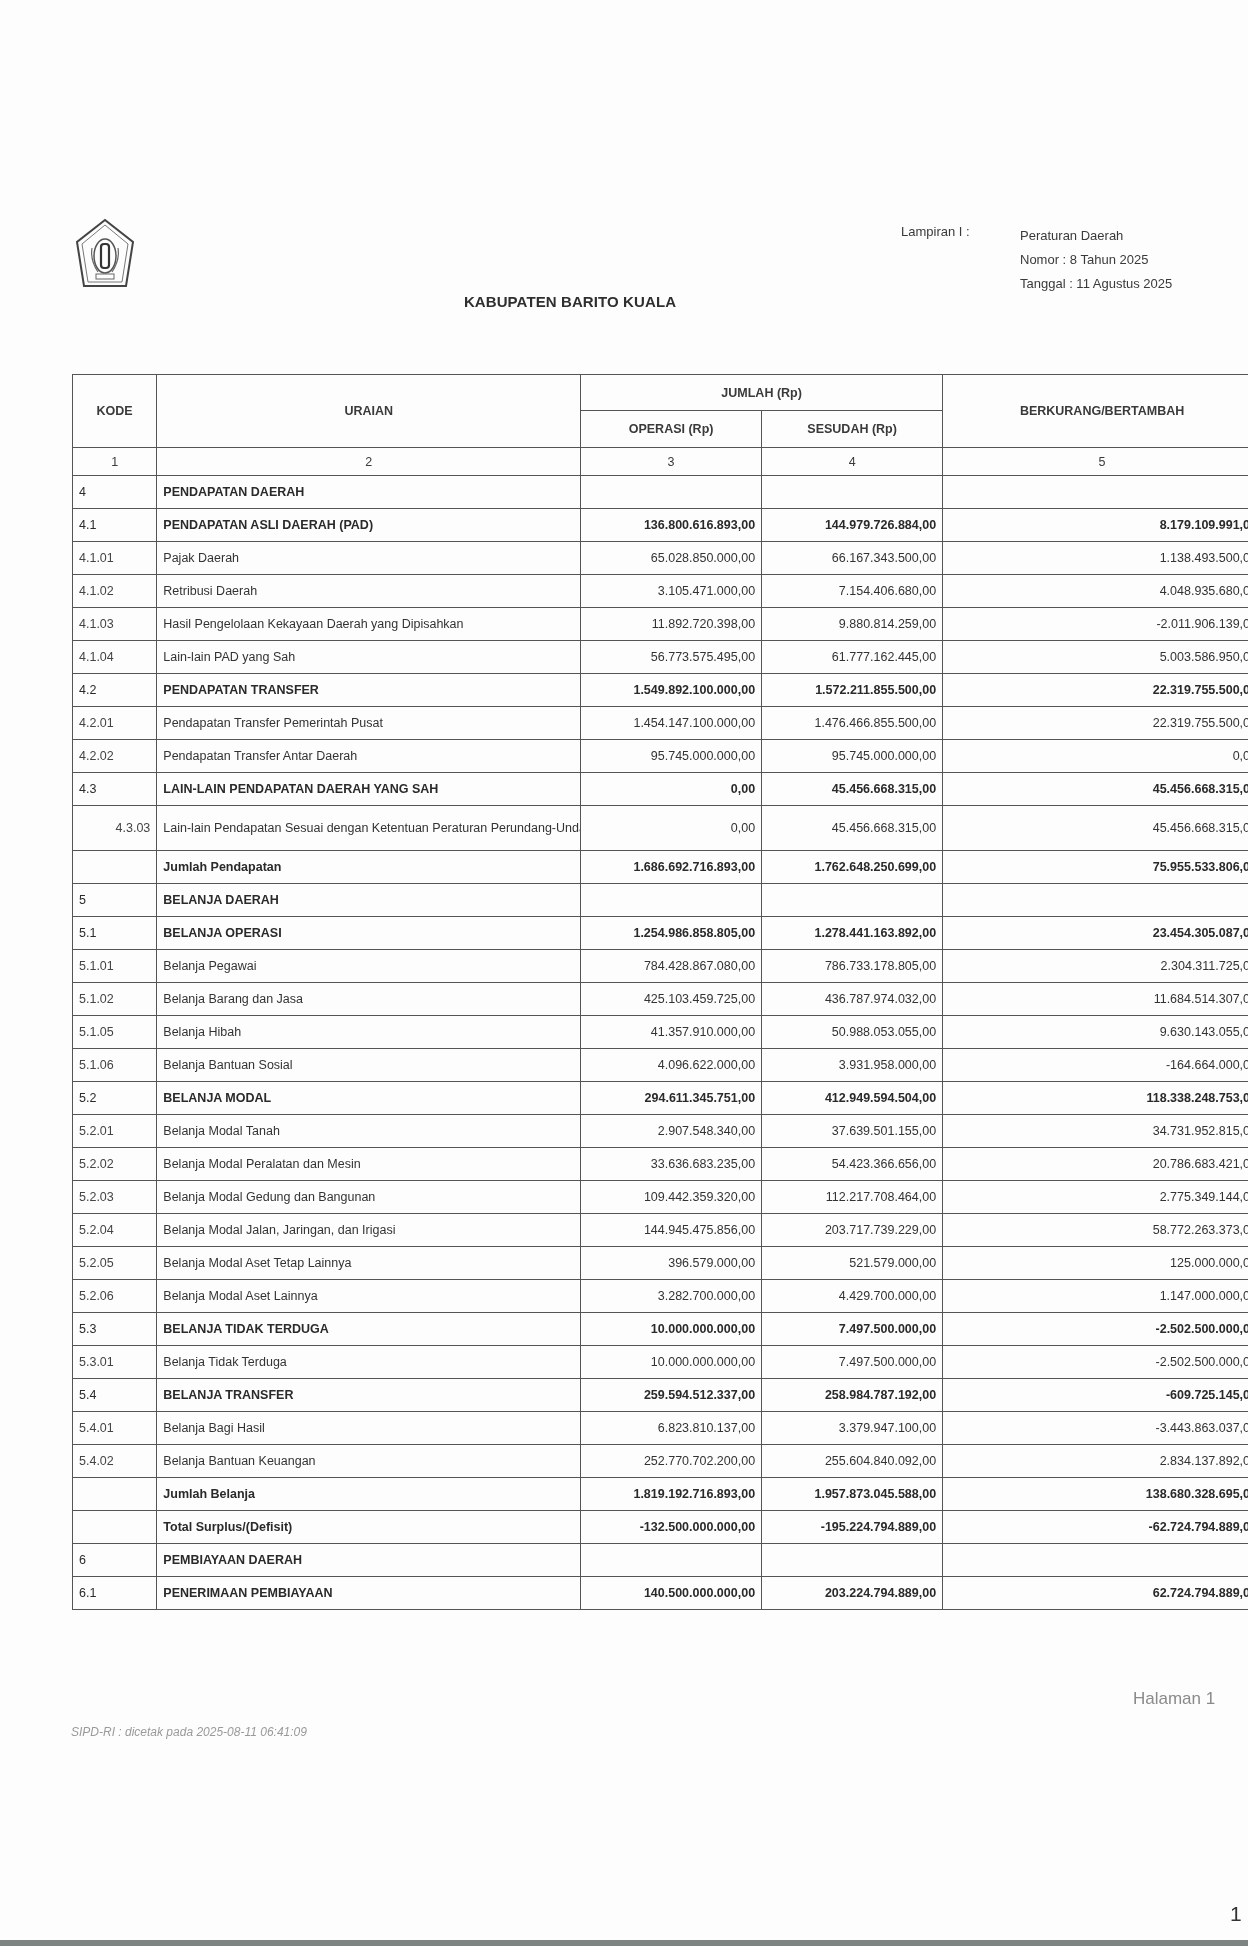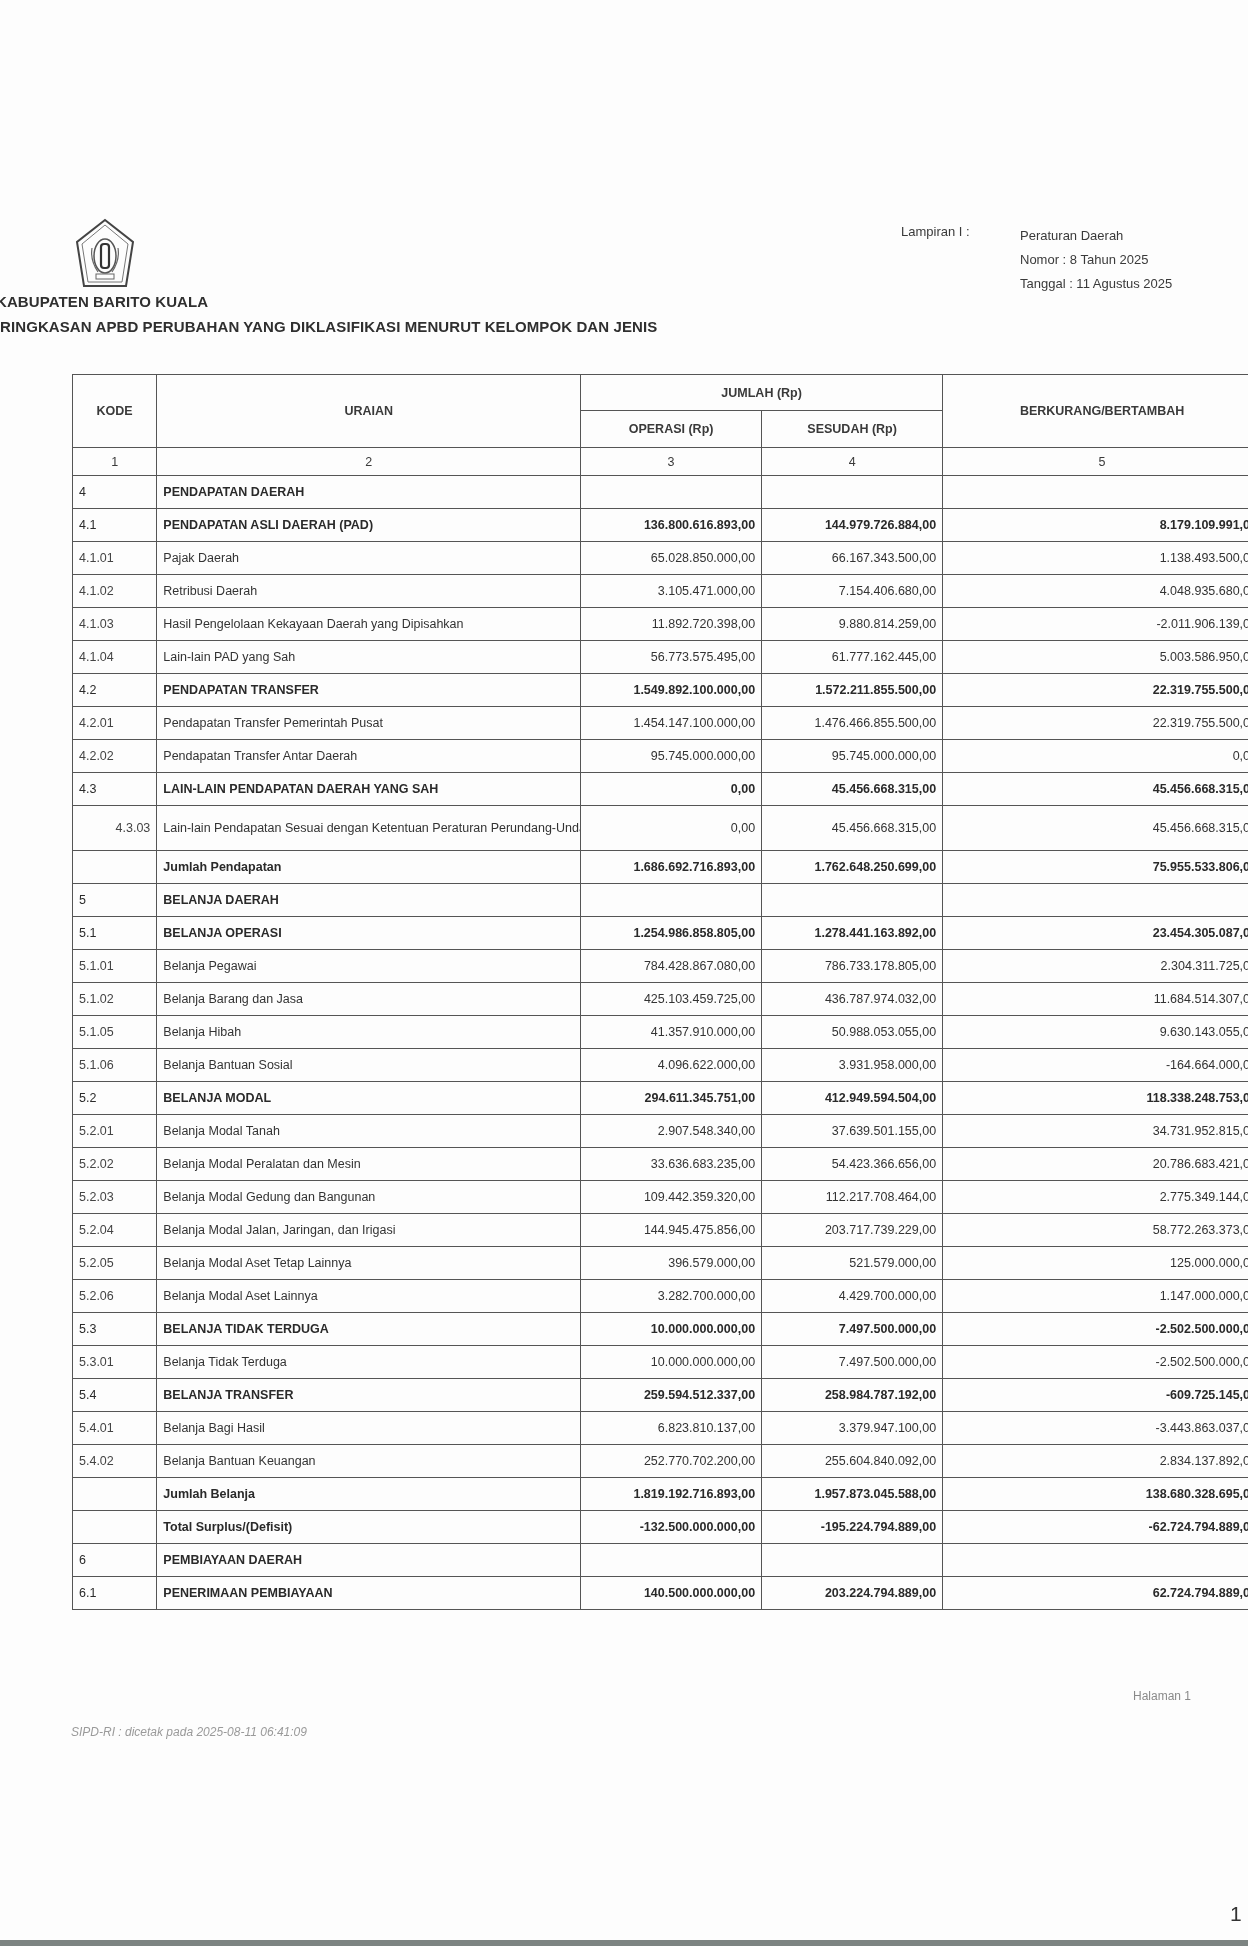--- a/index.html
+++ b/index.html
@@ -4,41 +4,41 @@
 <style>
   html, body { margin:0; padding:0; }
   body {
     width:1248px; height:1946px; background:#fdfdfd; position:relative; overflow:hidden;
     font-family:"Liberation Sans", sans-serif; color:#2b2b2b;
   }
   .logo { position:absolute; left:74px; top:218px; width:62px; height:72px; }
   .lampiran { position:absolute; left:901px; top:224px; font-size:13px; color:#3a3a3a;text-align:center; }
   .lampiran-vals { position:absolute; left:996px; top:224px; font-size:13px; color:#3a3a3a; line-height:24px; }
   .lampiran-vals div { height:24px;margin-left:24px; }
-  .titles { position:absolute; left:0; width:1128px; top:290px; text-align:left; }
+  .titles { position:absolute; left:8px; width:1128px; top:290px; text-align:center; }
   .titles div { font-weight:bold; font-size:15px; color:#2f2f2f; height:24.5px; line-height:24px; letter-spacing:0.1px; }
   .titles .t1 { margin-left:-4px; }
   table.apbd {
     position:absolute; left:72px; top:374px; border-collapse:collapse; table-layout:fixed;
     width:1190px; font-size:12.5px; color:#333;
   }
   table.apbd td, table.apbd th { border:1.6px solid #555; padding:0 6px; overflow:hidden; white-space:nowrap; }
   table.apbd th { font-weight:bold; font-size:12.5px; color:#3a3a3a; text-align:center; }
   .c1 { width:82px; } .c2 { width:412px; } .c3 { width:176px; } .c4 { width:176px; } .c5 { width:310px; }
   tr.h1 th { height:35px; } tr.h2 th { height:36px; } tr.h3 th { height:27px; font-weight:normal; }
   tr.row td { height:32px; }
   tr.row.tall td { height:44px;text-align:right; }
   td.kode { font-size:12.5px; color:#444; }
   td.num { text-align:right; padding-right:6px; }
   td.num.last { padding-right:4px; }
   tr.bold td { font-weight:bold; color:#2a2a2a; }
   tr.bold td.kode { font-weight:normal; }
   .uraian-wrap { white-space:normal; line-height:16px; }
   .footer-left { position:absolute; left:71px; top:1688px; font-size:12px; font-style:italic; color:#9a9a9a;margin-top:37px; }
-  .footer-right { position:absolute; left:1133px; top:1689px; font-size:12px; color:#8a8a8a; }
+  .footer-right { position:absolute; left:1133px; top:1689px; font-size:17px; color:#8a8a8a; }
   .page-num { position:absolute; left:1230px; top:1902px; font-size:21px; color:#333; }
   .bottom-bar { position:absolute; left:0; top:1940px; width:1248px; height:6px; background:#7d8482; }
 </style>
 </head>
 <body>
 
 <div class="logo">
   <svg width="62" height="72" viewBox="0 0 62 72">
     <polygon points="31,2 59,24 52,68 10,68 3,24" fill="none" stroke="#444" stroke-width="2"></polygon>
     <polygon points="31,7 54,26 48,64 14,64 8,26" fill="none" stroke="#777" stroke-width="1"></polygon>
@@ -52,21 +52,20 @@
 
 <div class="lampiran">Lampiran I :</div>
 <div class="lampiran-vals">
   <div>Peraturan Daerah</div>
   <div>Nomor : 8 Tahun 2025</div>
   <div>Tanggal : 11 Agustus 2025</div>
 </div>
 
 <div class="titles">
   <div class="t1">KABUPATEN BARITO KUALA</div>
-  <div>RINGKASAN APBD PERUBAHAN YANG DIKLASIFIKASI MENURUT KELOMPOK DAN JENIS</div>
 </div>
 
 <table class="apbd">
   <colgroup>
       <col class="c1">
       <col class="c2">
       <col class="c3">
       <col class="c4">
       <col class="c5">
     </colgroup>

